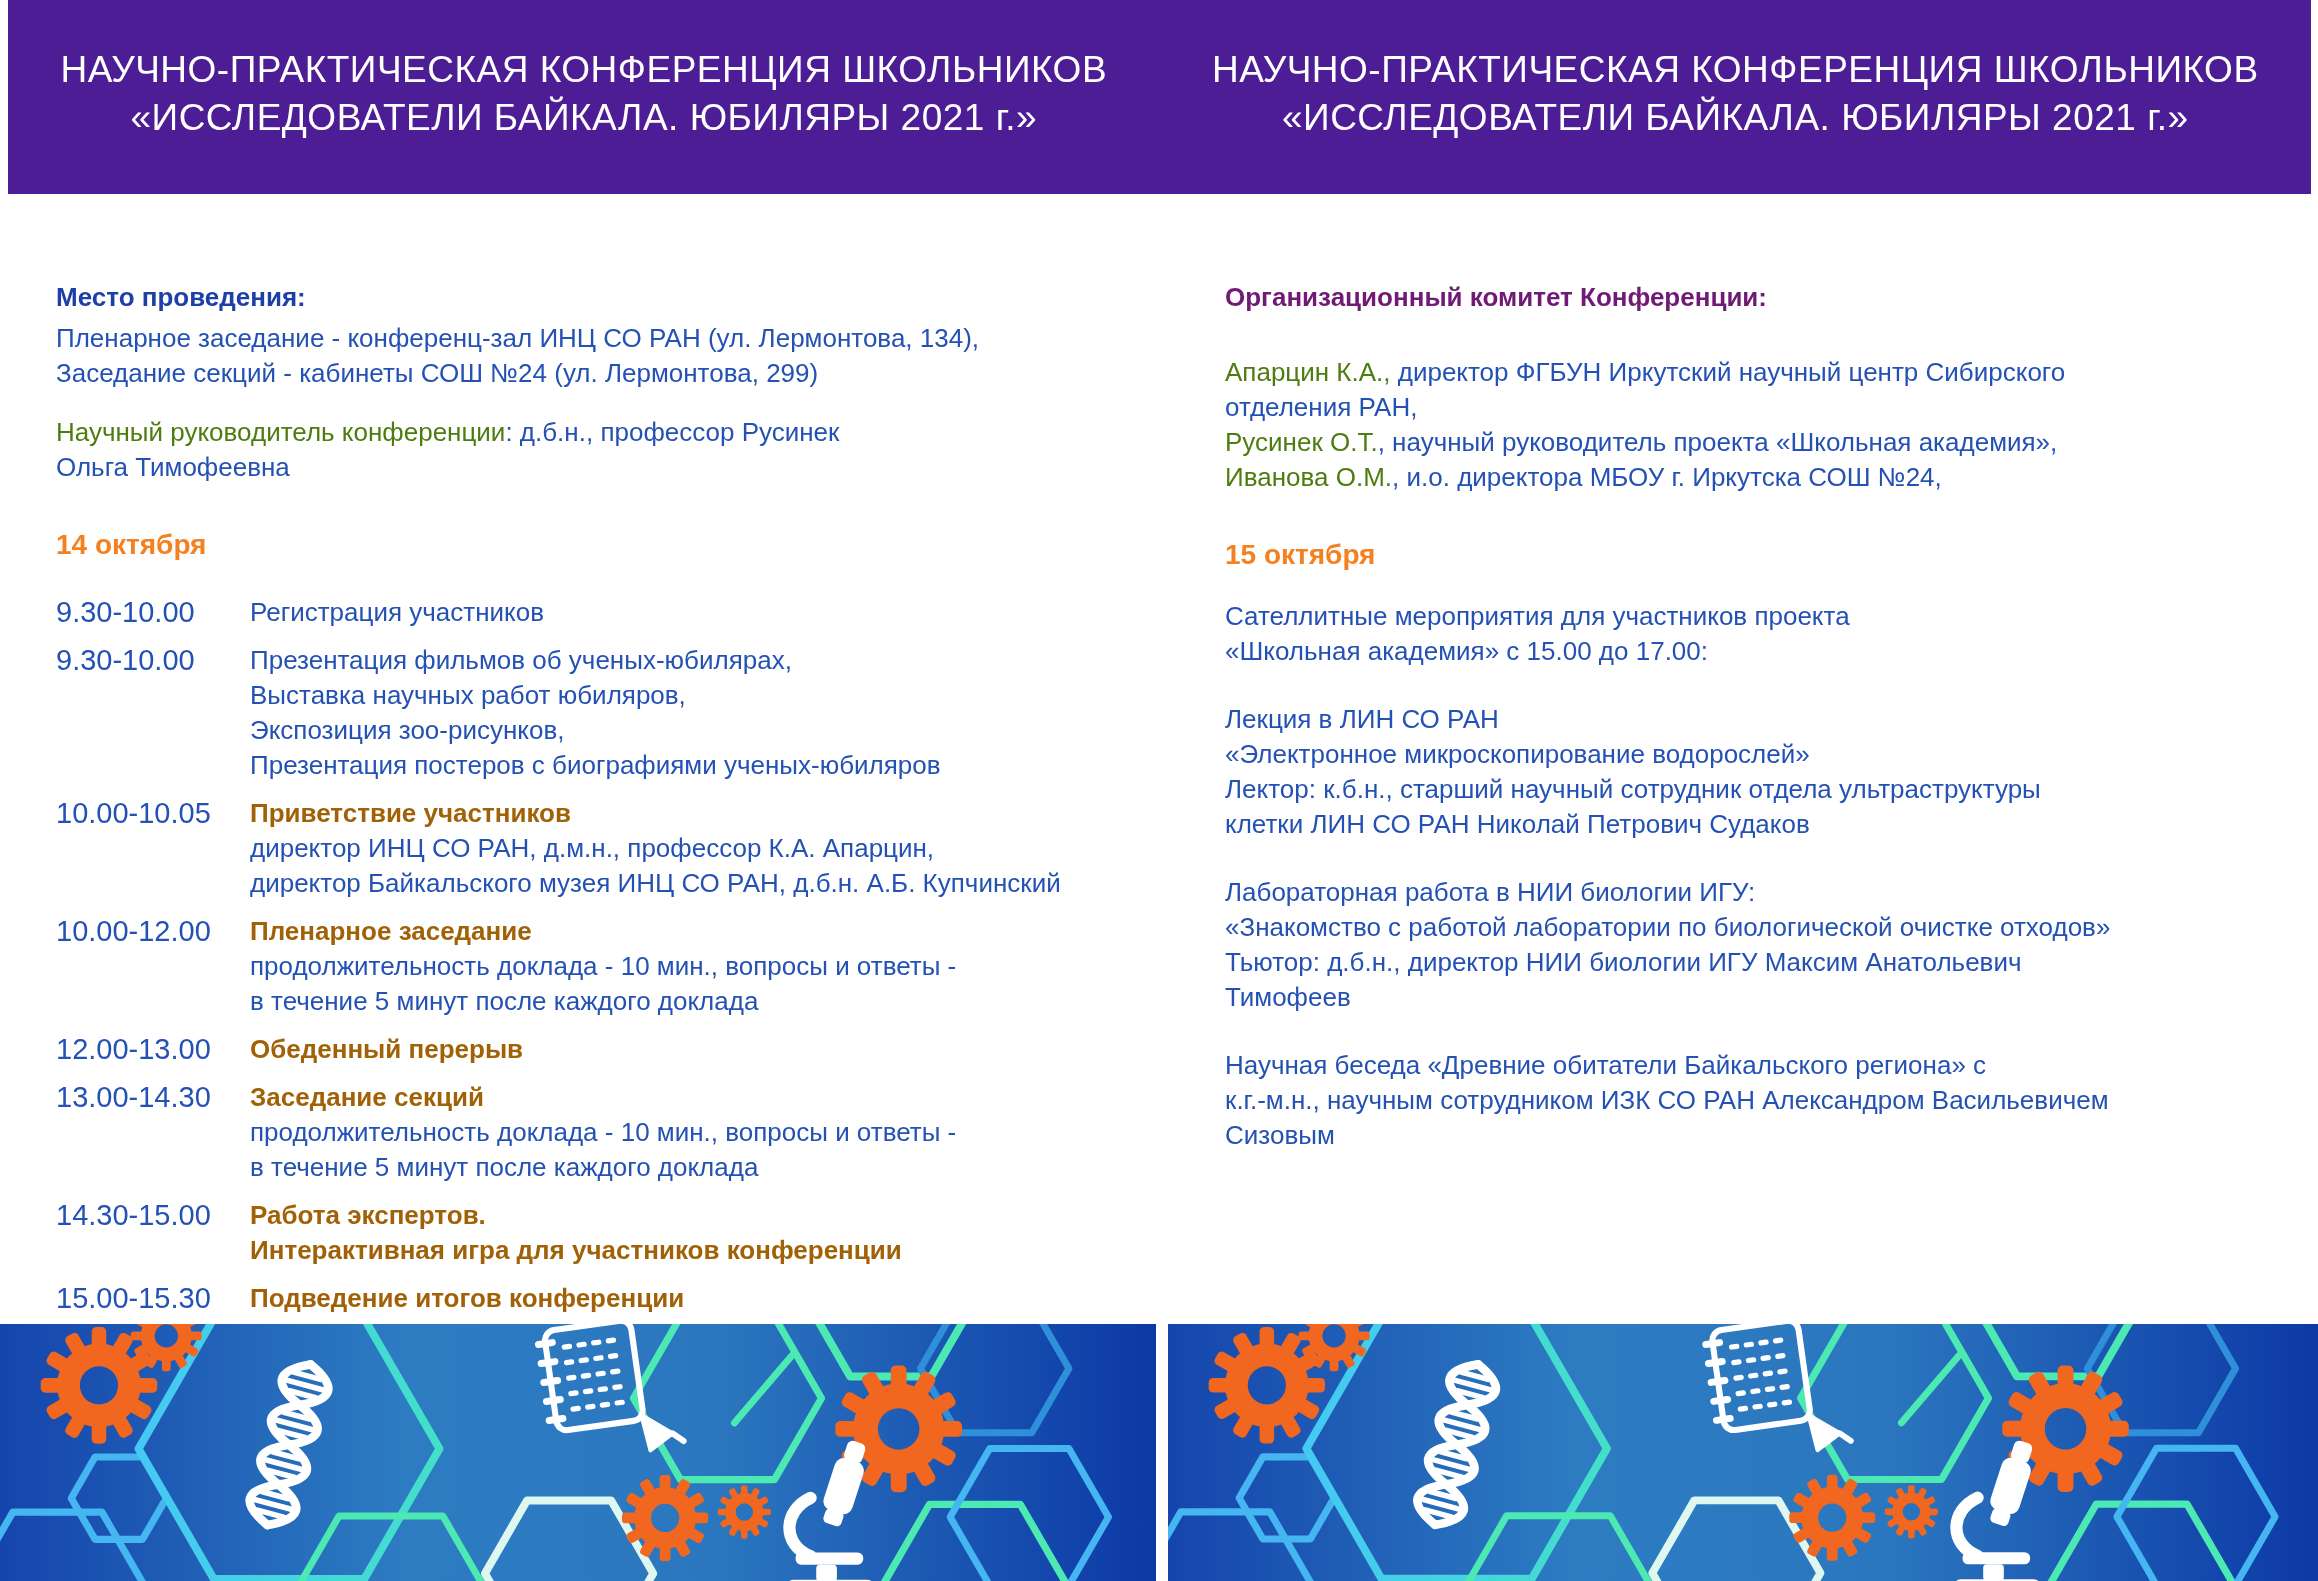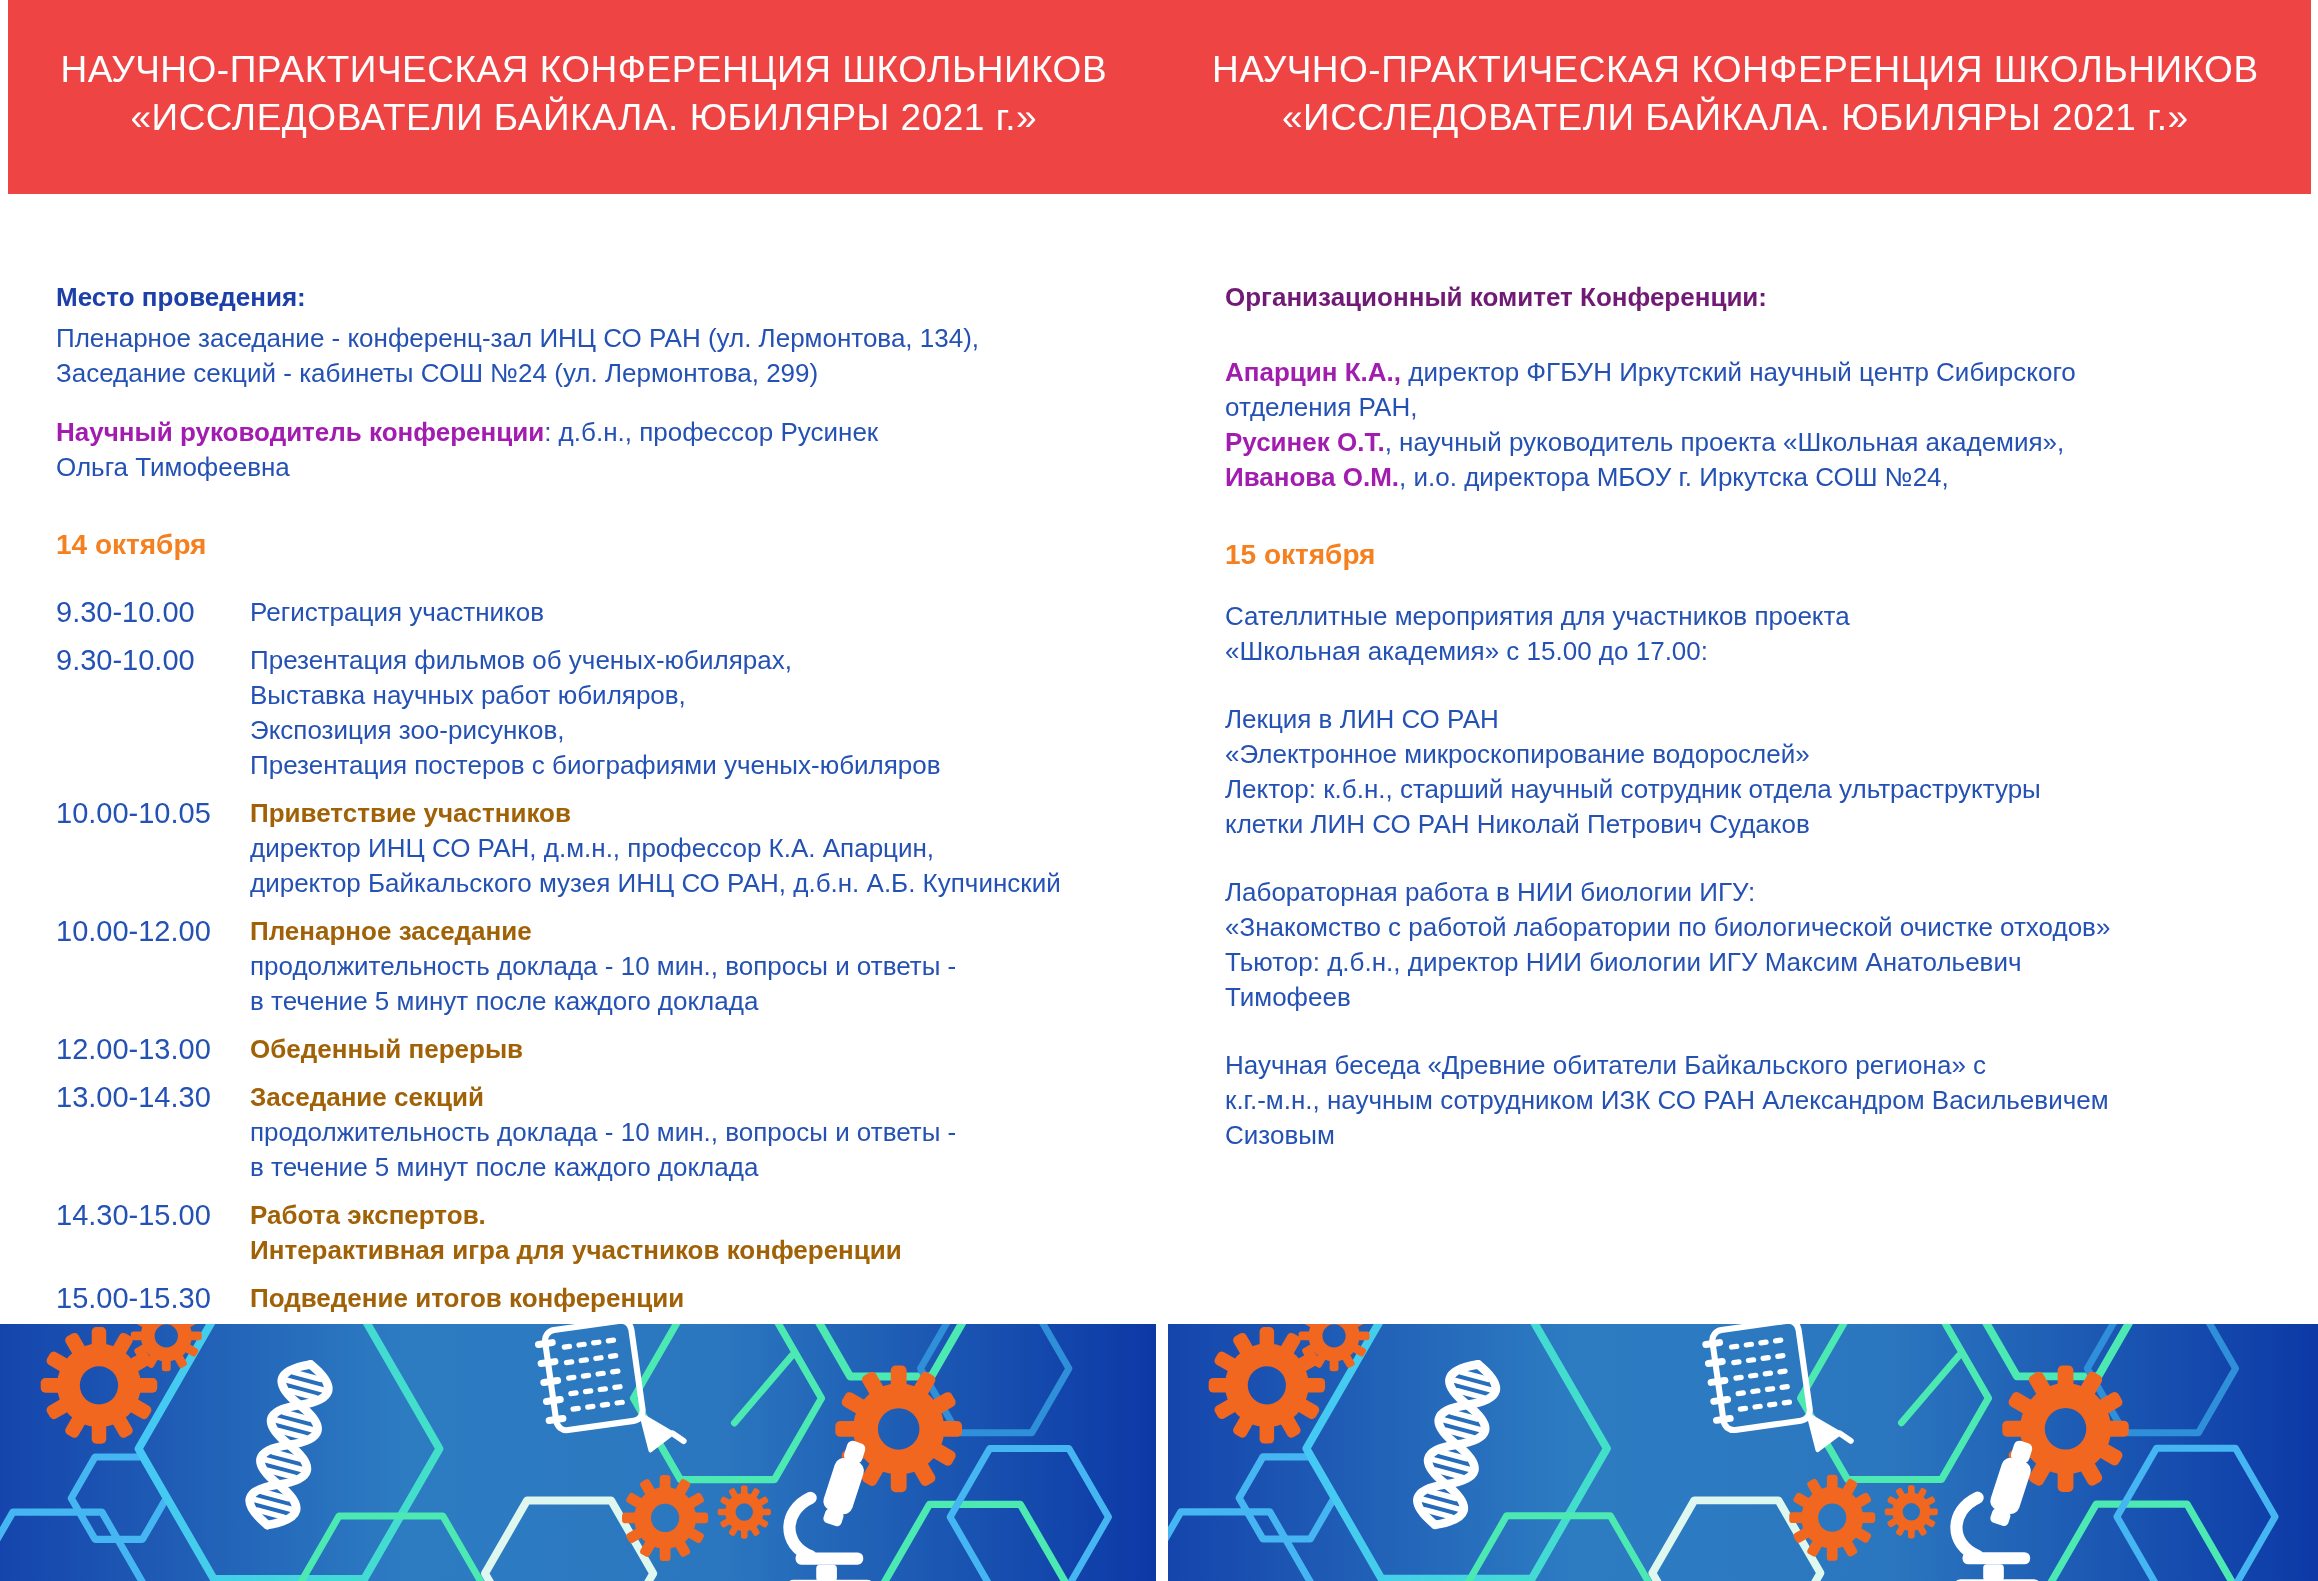--- a/index.html
+++ b/index.html
@@ -5,32 +5,32 @@
   html,body{margin:0;padding:0;}
   .page{
     position:relative; width:2319px; height:1581px; overflow:hidden;
     background:#ffffff;
     font-family:"Liberation Sans", sans-serif;
     color:#2451b4;
   }
   
   .header-band{
     position:absolute; left:8px; top:0; width:2303px; height:194px;
-    background:#ef4444; display:flex;
+    background:#4c1d95; display:flex;
   }
   .header-col{
     width:50%; text-align:center; padding-top:46px;
     color:#ffffff; font-size:37px; line-height:48px; letter-spacing:0.5px;
   }
   
   .col{ position:absolute; top:280px; font-size:26px; line-height:35px; }
   .col-left{ left:56px;  width:1069px; }
   .col-right{ left:1225px; width:970px; }
   .pre{ white-space:pre-line; }
-  .b{ font-weight:bold; color:#a21caf;text-align:center; }
+  .b{ font-weight:normal; color:#4d7c0f;text-align:center; }
   .venue-title{ margin:0 0 6px 0; font-weight:bold; color:#1d3fa8; }
   .venue-lines{ margin:0; }
   .supervisor{ margin:24px 0 0 0; }
   .date-heading{
     margin:40px 0 0 0; color:#f58020; font-weight:bold;
     font-size:28px; line-height:40px;
   }
   .col-right .date-heading{ }
   
   .schedule{ margin-top:30px; }

